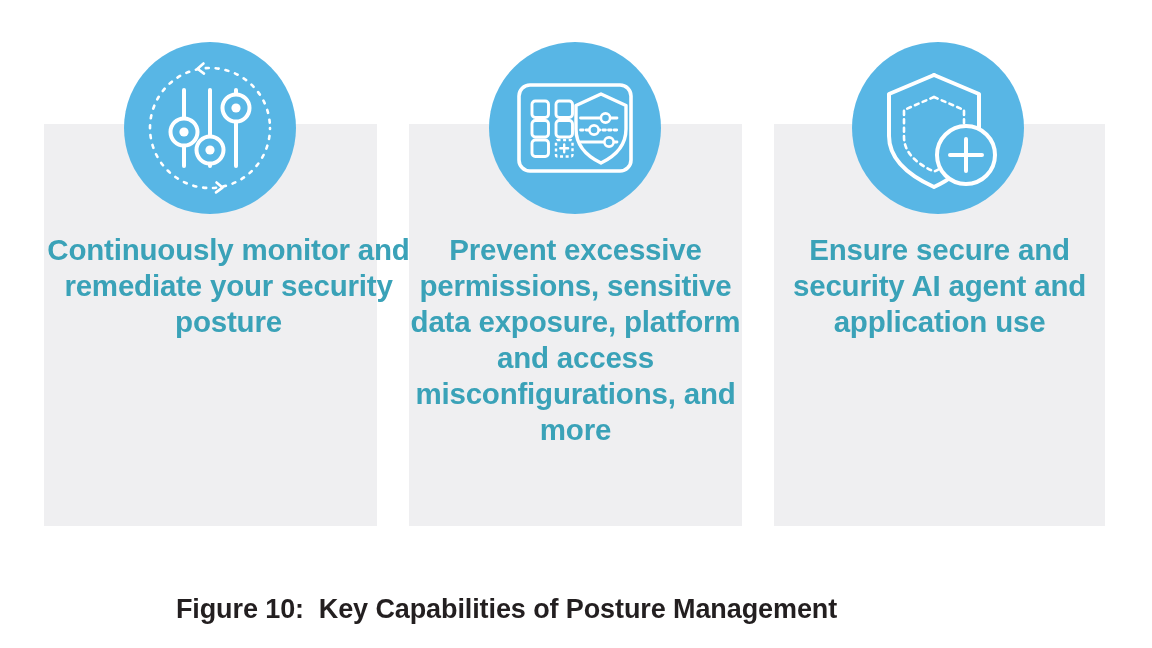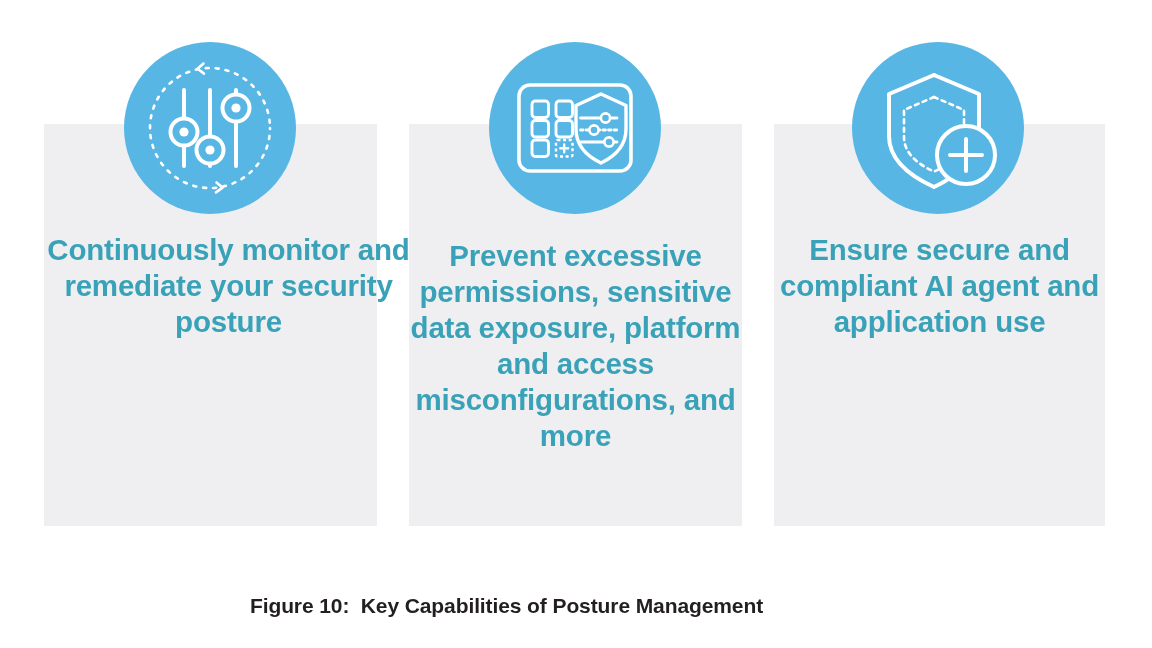--- a/index.html
+++ b/index.html
@@ -54,34 +54,34 @@
     top: 232px;
     text-align: center;
     color: #3aa2b8;
     font-family: "Liberation Sans", sans-serif;
     font-weight: bold;
     font-size: 29.5px;
     line-height: 36px;
     letter-spacing: -0.2px;
   }
   .text-1 { left: 44px;  width: 369px; }
-  .text-2 { left: 409px; width: 333px; margin-top: 6px; }
+  .text-2 { left: 409px; width: 333px; }
   .text-3 { left: 774px; width: 331px; }
 
   
   .caption {
     position: absolute;
     left: 0;
     top: 594px;
     width: 1013px;
     text-align: center;
     color: #231f20;
     font-family: "Liberation Sans", sans-serif;
     font-weight: bold;
-    font-size: 21px;
+    font-size: 27px;
     letter-spacing: -0.1px;
     white-space: pre;
   }
 </style>
 </head>
 <body>
 
 <div id="figure-root">
 
   <div class="panel panel-1"></div>
@@ -156,17 +156,17 @@
         <path d="M63 36 L93 49 V66" stroke="#ffffff" stroke-width="2.6" fill="none" stroke-dasharray="4 4.4" stroke-linecap="round" stroke-linejoin="round"></path>
 
         <circle cx="95" cy="94" r="29" fill="#58b6e5" stroke="#ffffff" stroke-width="4"></circle>
         <path d="M95 78 v32 M79 94 h32" stroke="#ffffff" stroke-width="4" stroke-linecap="round"></path>
       </svg>
     </span>
   </div>
 
   <div class="cap-text text-1">Continuously monitor and remediate your security posture</div>
   <div class="cap-text text-2">Prevent excessive permissions, sensitive data exposure, platform and access misconfigurations, and more</div>
-  <div class="cap-text text-3">Ensure secure and compliant AI agent and application use</div>
+  <div class="cap-text text-3">Ensure secure and security AI agent and application use</div>
 
   <div class="caption">Figure 10:  Key Capabilities of Posture Management</div>
 
 </div>
 
 </body></html>

